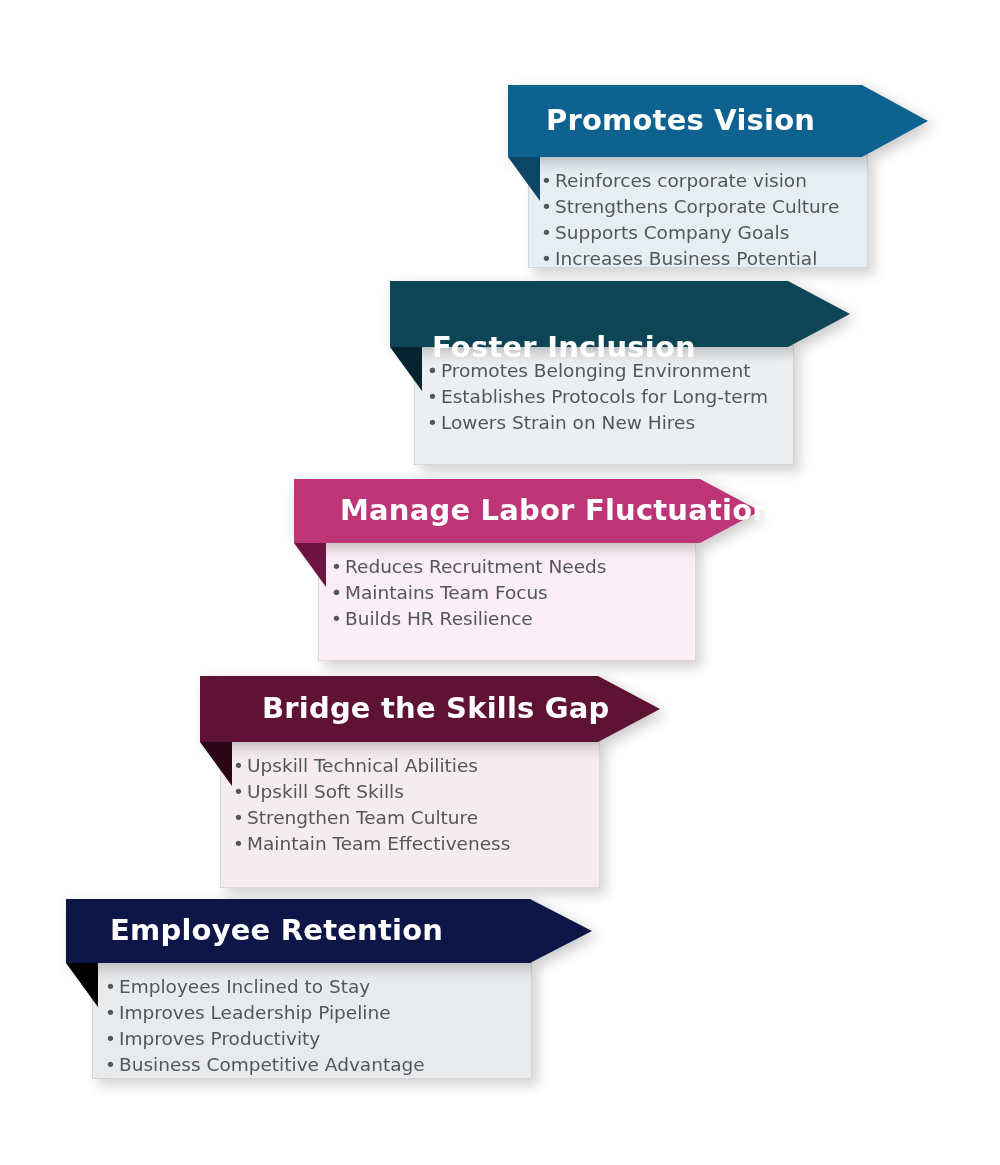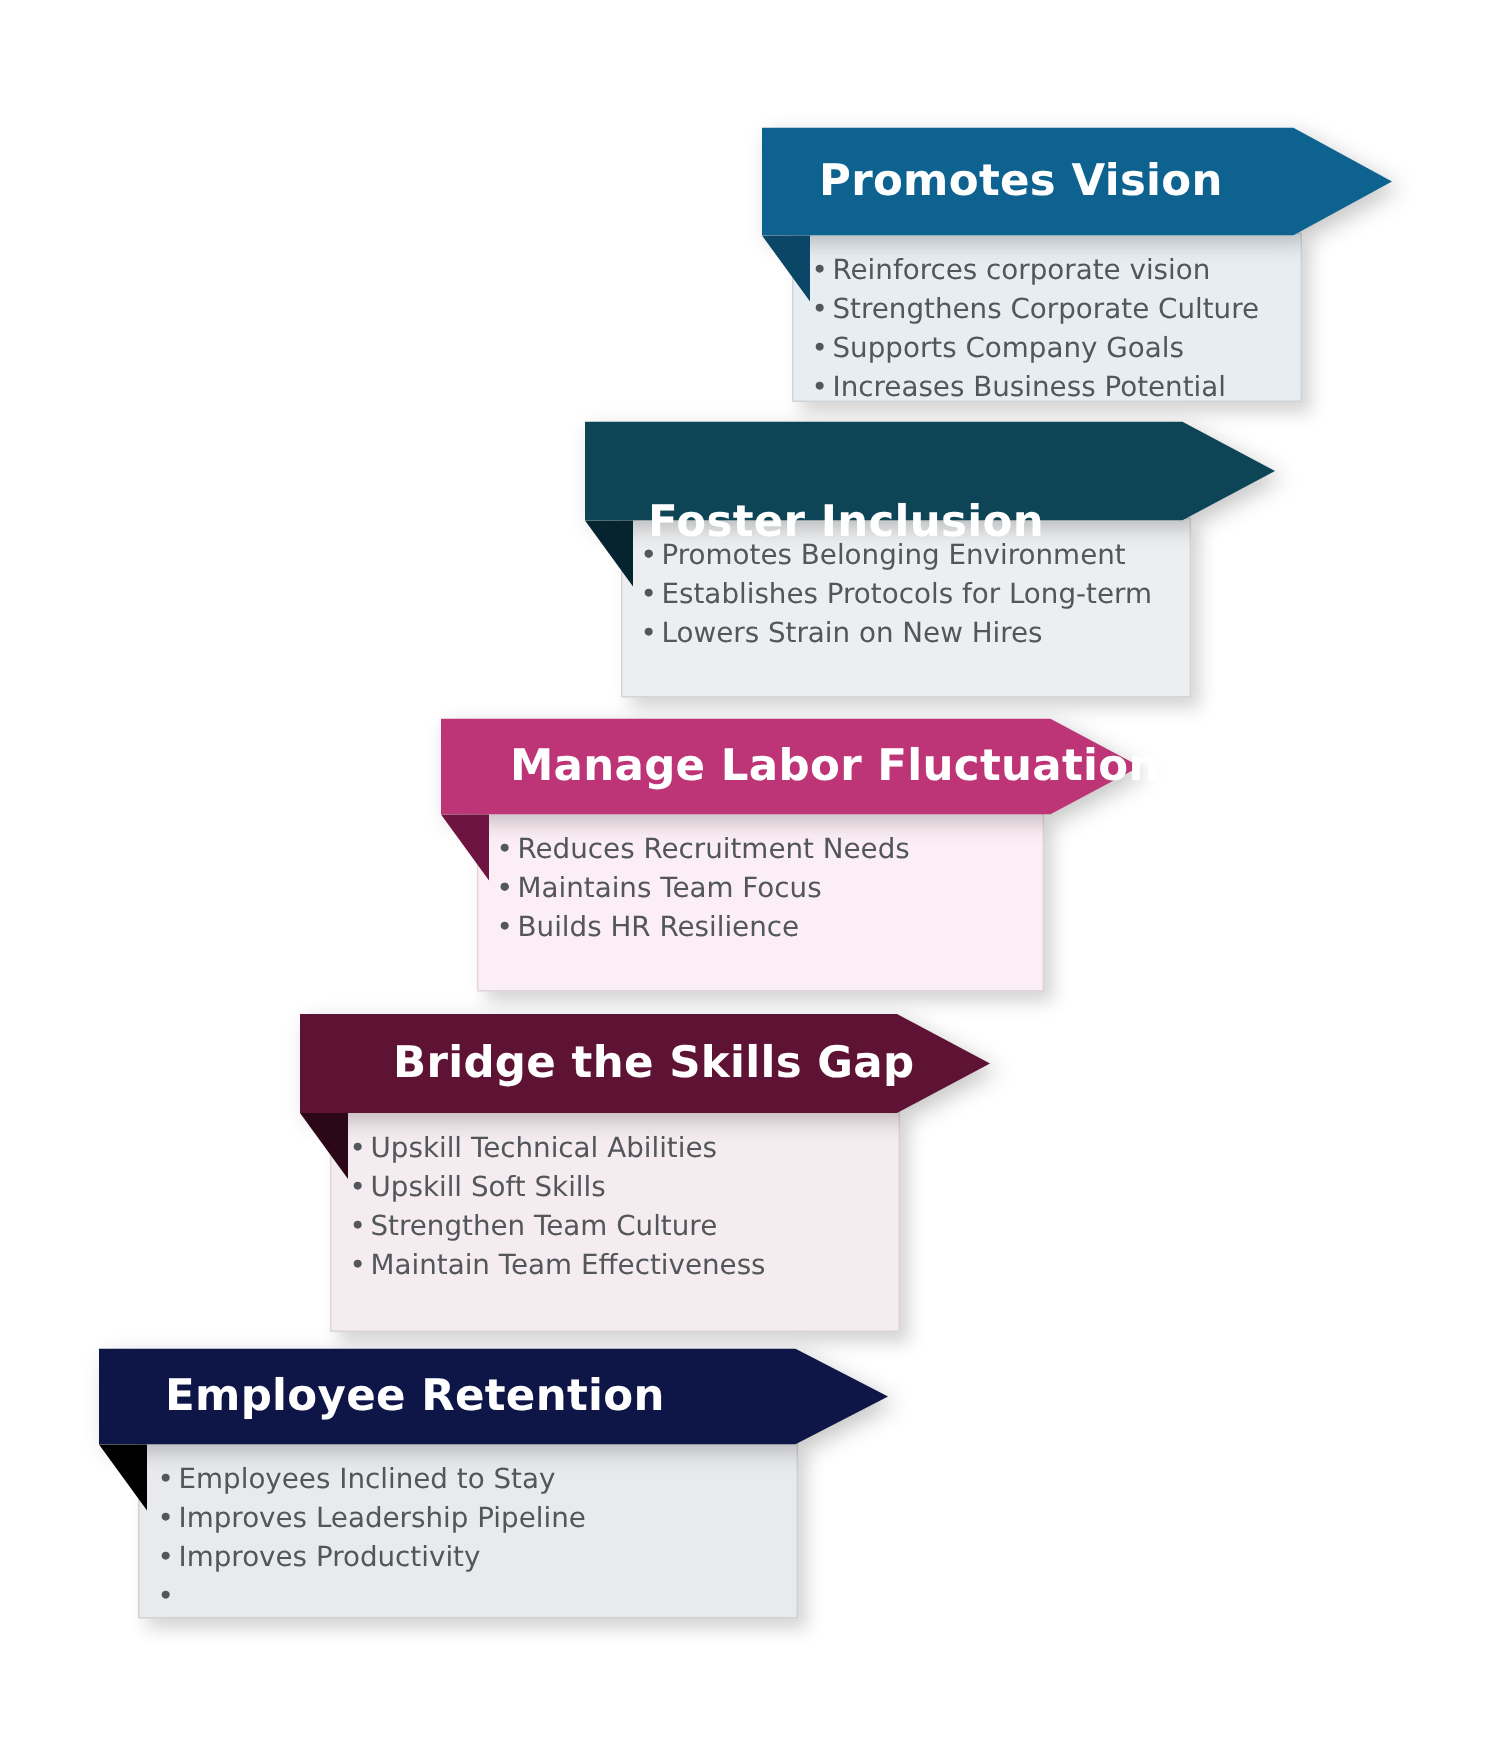--- a/index.html
+++ b/index.html
@@ -135,21 +135,21 @@
       </div>
       <div class="fold" style="left: 200px; top: 742px; border-left: 32px solid transparent; border-top: 44px solid rgb(43, 7, 24);"></div>
       <div class="arrow-title" style="left: 238px; top: 694px; margin-left: 24px;">Bridge the Skills Gap</div>
     </div>
     <div class="band">
       <div class="panel" style="left: 92px; top: 961px; width: 440px; height: 118px; background: rgb(233, 234, 236);">
         <ul class="bullets">
           <li><span class="dot">•</span><span>Employees Inclined to Stay</span></li>
           <li><span class="dot">•</span><span>Improves Leadership Pipeline</span></li>
           <li><span class="dot">•</span><span>Improves Productivity</span></li>
-          <li><span class="dot">•</span></li>
+          <li><span class="dot">•</span><span>Business Competitive Advantage</span></li>
         </ul>
       </div>
       <div class="arrow" style="left: 66px; top: 899px; width: 526px; height: 64px;">
         <svg width="526" height="64" viewBox="0 0 526 64">
           <polygon points="0,0 464,0 526,32 464,64 0,64" fill="#0e1547"></polygon>
         </svg>
       </div>
       <div class="fold" style="left: 66px; top: 963px; border-left: 32px solid transparent; border-top: 44px solid rgb(0, 0, 0);"></div>
       <div class="arrow-title" style="left: 110px; top: 916px; text-align: right;">Employee Retention</div>
     </div>

